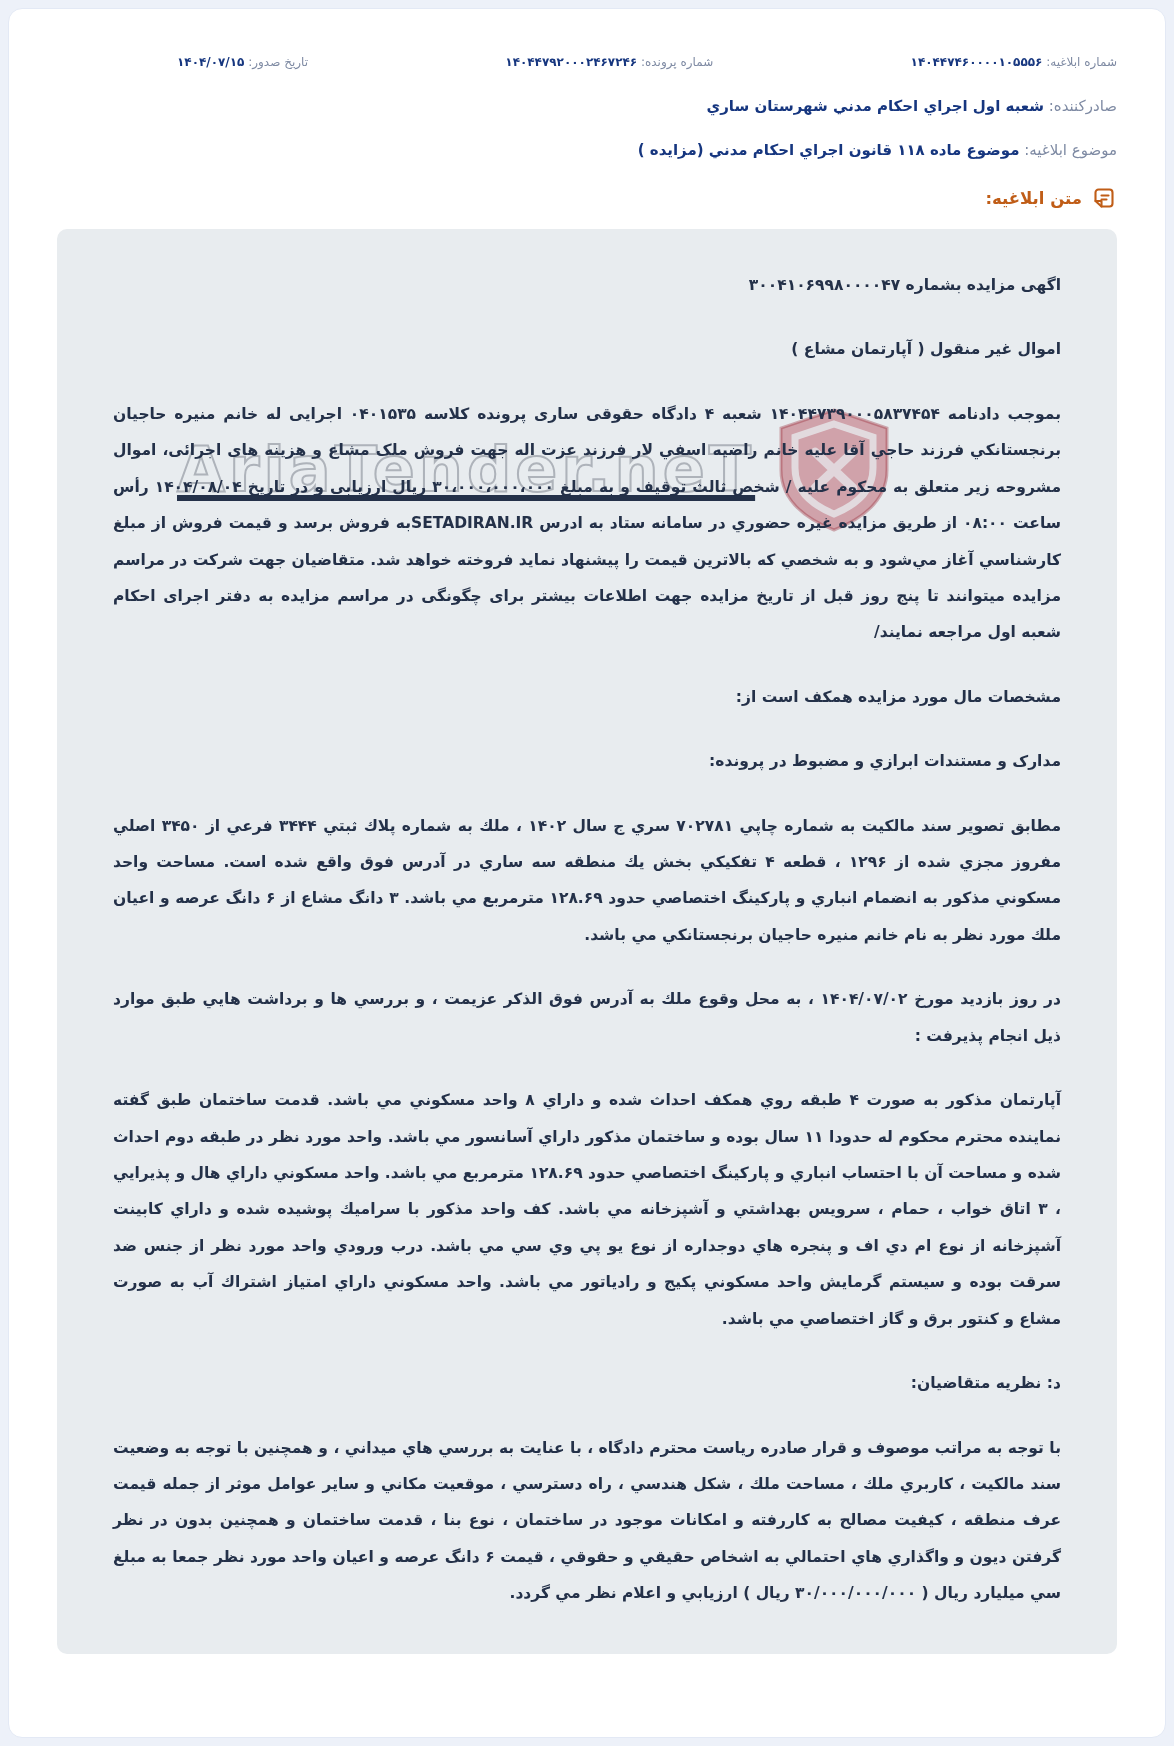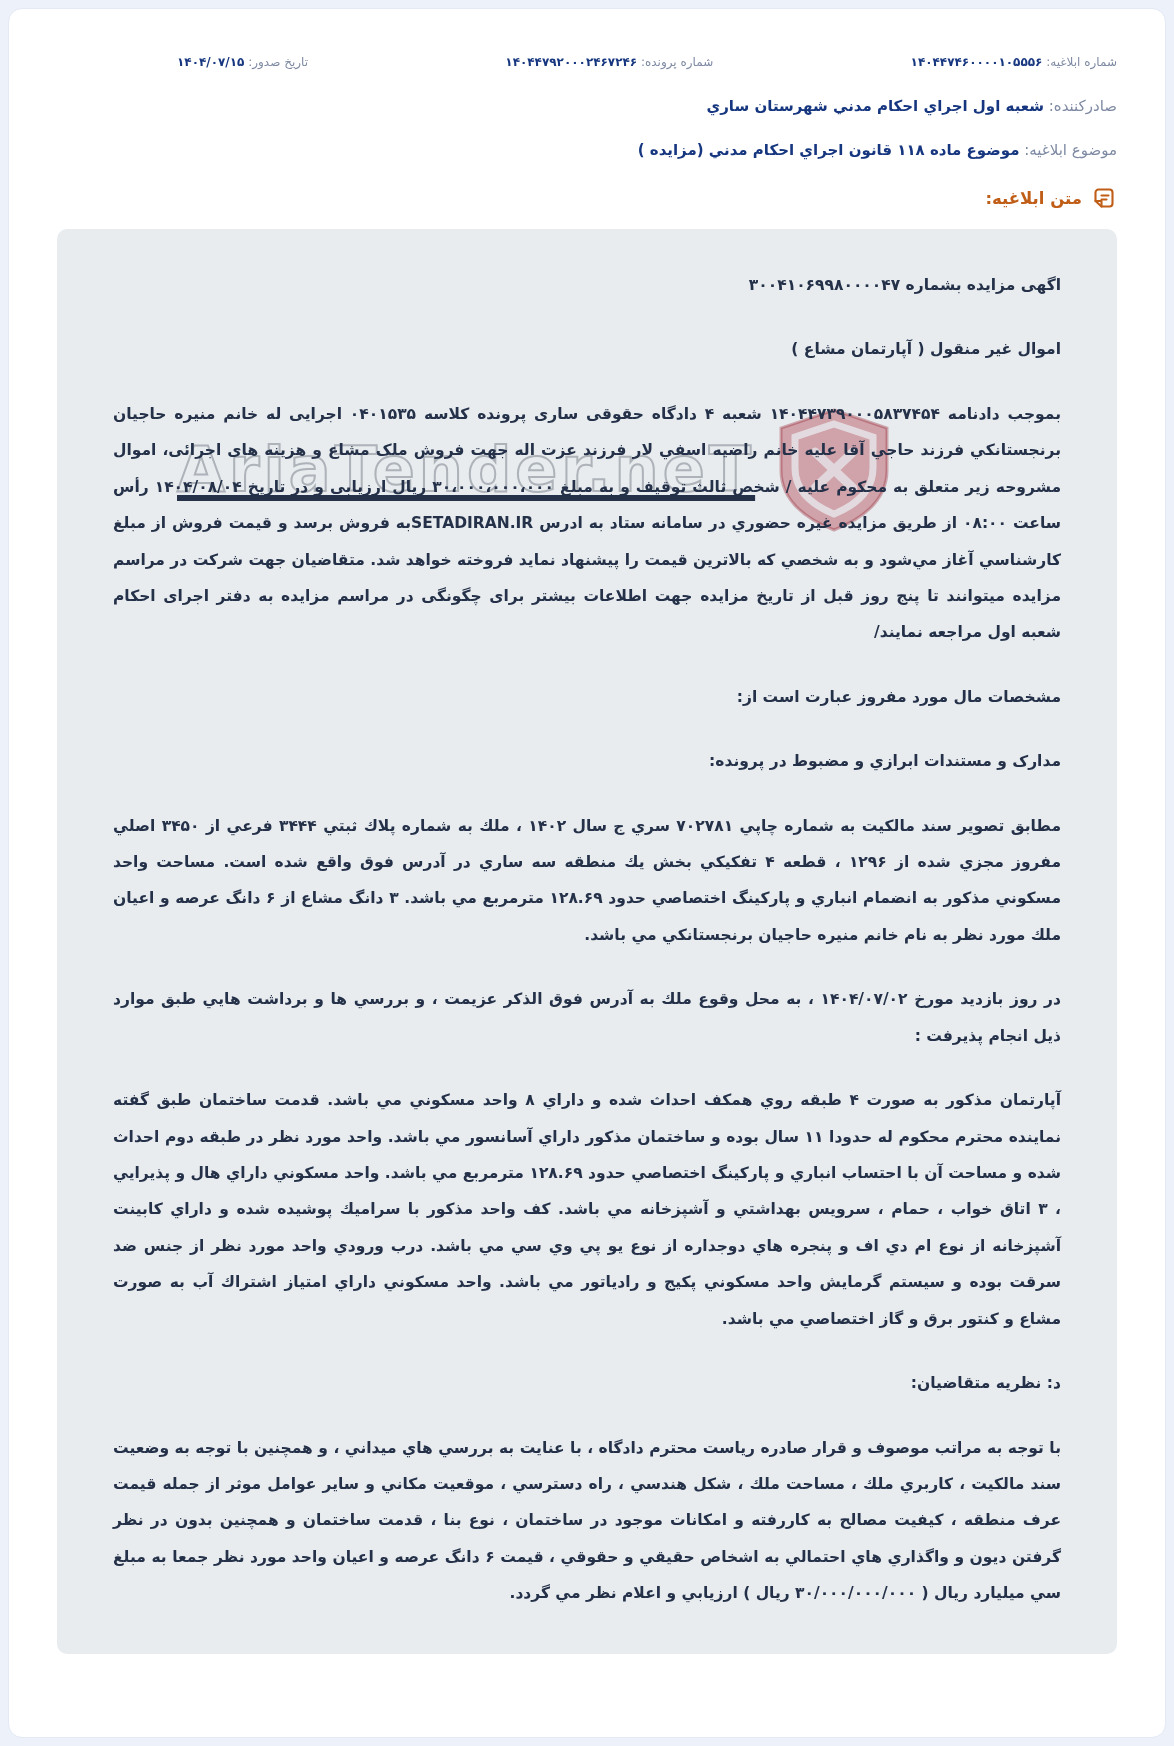--- a/index.html
+++ b/index.html
@@ -127,21 +127,21 @@
           <path d="M61 18 L100 31 V62 Q100 92 61 108 Q22 92 22 62 V31 Z" fill="none" stroke="rgba(232,236,239,0.75)" stroke-width="7"></path>
           <path d="M42 46 L80 82 M80 46 L42 82" stroke="rgba(232,236,239,0.7)" stroke-width="9" stroke-linecap="round"></path>
         </svg>
       </span>
       <span class="watermark-text">AriaTender.neT</span>
     </div>
 
     <p>اگهی مزایده بشماره ۳۰۰۴۱۰۶۹۹۸۰۰۰۰۴۷</p>
     <p>اموال غیر منقول ( آپارتمان مشاع )</p>
     <p>بموجب دادنامه ۱۴۰۴۴۷۳۹۰۰۰۵۸۳۷۴۵۴ شعبه ۴ دادگاه حقوقی ساری پرونده کلاسه ۰۴۰۱۵۳۵ اجرایی له خانم منیره حاجیان برنجستانکي فرزند حاجي آقا علیه خانم راضیه اسفي لار فرزند عزت اله جهت فروش ملک مشاع و هزینه های اجرائی، اموال مشروحه زیر متعلق به محکوم علیه / شخص ثالث توقیف و به مبلغ ۳۰،۰۰۰،۰۰۰،۰۰۰ ریال ارزیابی و در تاریخ ۱۴۰۴/۰۸/۰۴ رأس ساعت ۰۸:۰۰ از طریق مزایده غیره حضوري در سامانه ستاد به ادرس SETADIRAN.IRبه فروش برسد و قیمت فروش از مبلغ کارشناسي آغاز مي‌شود و به شخصي که بالاترین قیمت را پیشنهاد نماید فروخته خواهد شد. متقاضیان جهت شرکت در مراسم مزایده میتوانند تا پنج روز قبل از تاریخ مزایده جهت اطلاعات بیشتر برای چگونگی در مراسم مزایده به دفتر اجرای احکام شعبه اول مراجعه نمایند/</p>
-    <p>مشخصات مال مورد مفروز عبارت است از:</p>
+    <p>مشخصات مال مورد مزایده همکف است از:</p>
     <p>مدارک و مستندات ابرازي و مضبوط در پرونده:</p>
     <p>مطابق تصویر سند مالکیت به شماره چاپي ۷۰۲۷۸۱ سري ج سال ۱۴۰۲ ، ملك به شماره پلاك ثبتي ۳۴۴۴ فرعي از ۳۴۵۰ اصلي مفروز مجزي شده از ۱۲۹۶ ، قطعه ۴ تفکیکي بخش یك منطقه سه ساري در آدرس فوق واقع شده است. مساحت واحد مسکوني مذکور به انضمام انباري و پارکینگ اختصاصي حدود ۱۲۸.۶۹ مترمربع مي باشد. ۳ دانگ مشاع از ۶ دانگ عرصه و اعیان ملك مورد نظر به نام خانم منیره حاجیان برنجستانکي مي باشد.</p>
     <p>در روز بازدید مورخ ۱۴۰۴/۰۷/۰۲ ، به محل وقوع ملك به آدرس فوق الذکر عزیمت ، و بررسي ها و برداشت هایي طبق موارد ذیل انجام پذیرفت :</p>
     <p>آپارتمان مذکور به صورت ۴ طبقه روي همکف احداث شده و داراي ۸ واحد مسکوني مي باشد. قدمت ساختمان طبق گفته نماینده محترم محکوم له حدودا ۱۱ سال بوده و ساختمان مذکور داراي آسانسور مي باشد. واحد مورد نظر در طبقه دوم احداث شده و مساحت آن با احتساب انباري و پارکینگ اختصاصي حدود ۱۲۸.۶۹ مترمربع مي باشد. واحد مسکوني داراي هال و پذیرایي ، ۳ اتاق خواب ، حمام ، سرویس بهداشتي و آشپزخانه مي باشد. کف واحد مذکور با سرامیك پوشیده شده و داراي کابینت آشپزخانه از نوع ام دي اف  و پنجره هاي دوجداره از نوع یو پي وي سي مي باشد. درب ورودي واحد مورد نظر از جنس ضد سرقت بوده و سیستم گرمایش واحد مسکوني پکیج و رادیاتور مي باشد. واحد مسکوني داراي امتیاز اشتراك آب به صورت مشاع و کنتور برق و گاز اختصاصي مي باشد.</p>
     <p>د: نظریه متقاضیان:</p>
     <p>با توجه به مراتب موصوف و قرار صادره ریاست محترم دادگاه ، با عنایت به بررسي هاي میداني ، و همچنین با توجه به وضعیت سند مالکیت ، کاربري ملك ، مساحت ملك ، شکل هندسي ، راه دسترسي ، موقعیت مکاني و سایر عوامل موثر از جمله قیمت عرف منطقه ، کیفیت مصالح به کاررفته و امکانات موجود در ساختمان ، نوع بنا ، قدمت ساختمان و همچنین بدون در نظر گرفتن دیون و واگذاري هاي احتمالي به اشخاص حقیقي و حقوقي ، قیمت ۶ دانگ عرصه و اعیان واحد مورد نظر جمعا به مبلغ سي میلیارد ریال ( ۳۰/۰۰۰/۰۰۰/۰۰۰ ریال ) ارزیابي و اعلام نظر مي گردد.</p>
 
   </div>
 
 </div>

